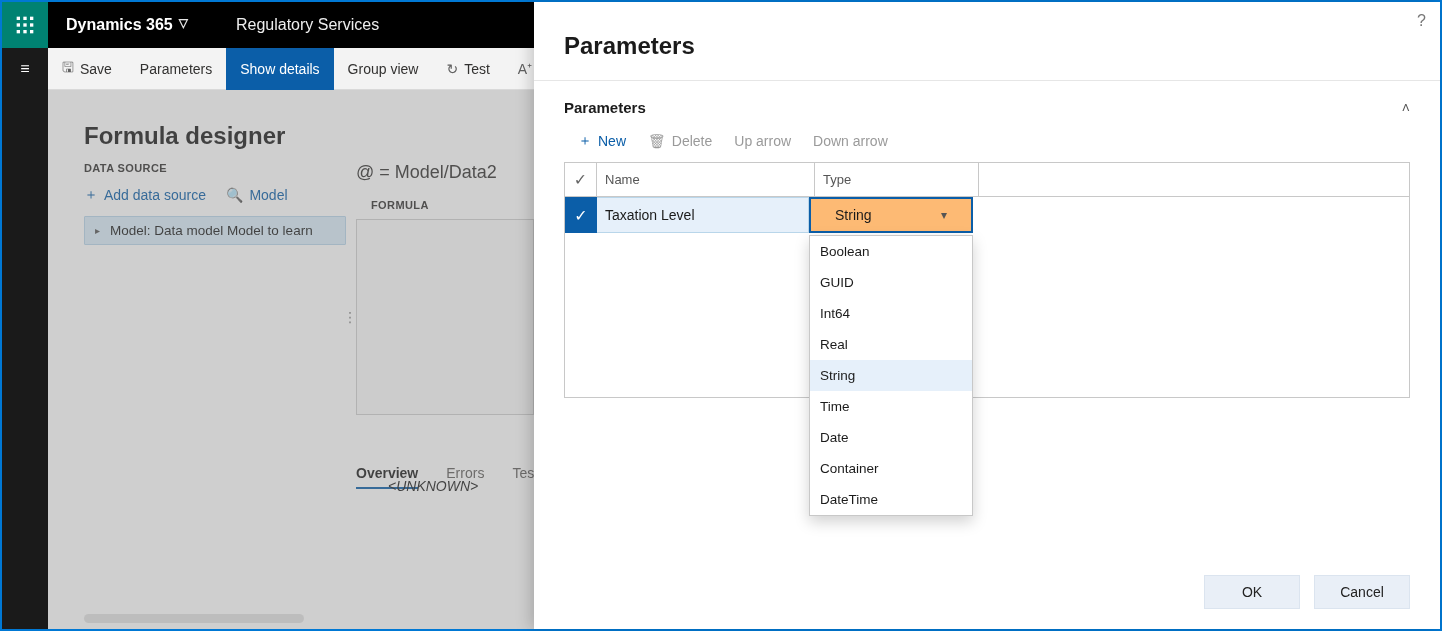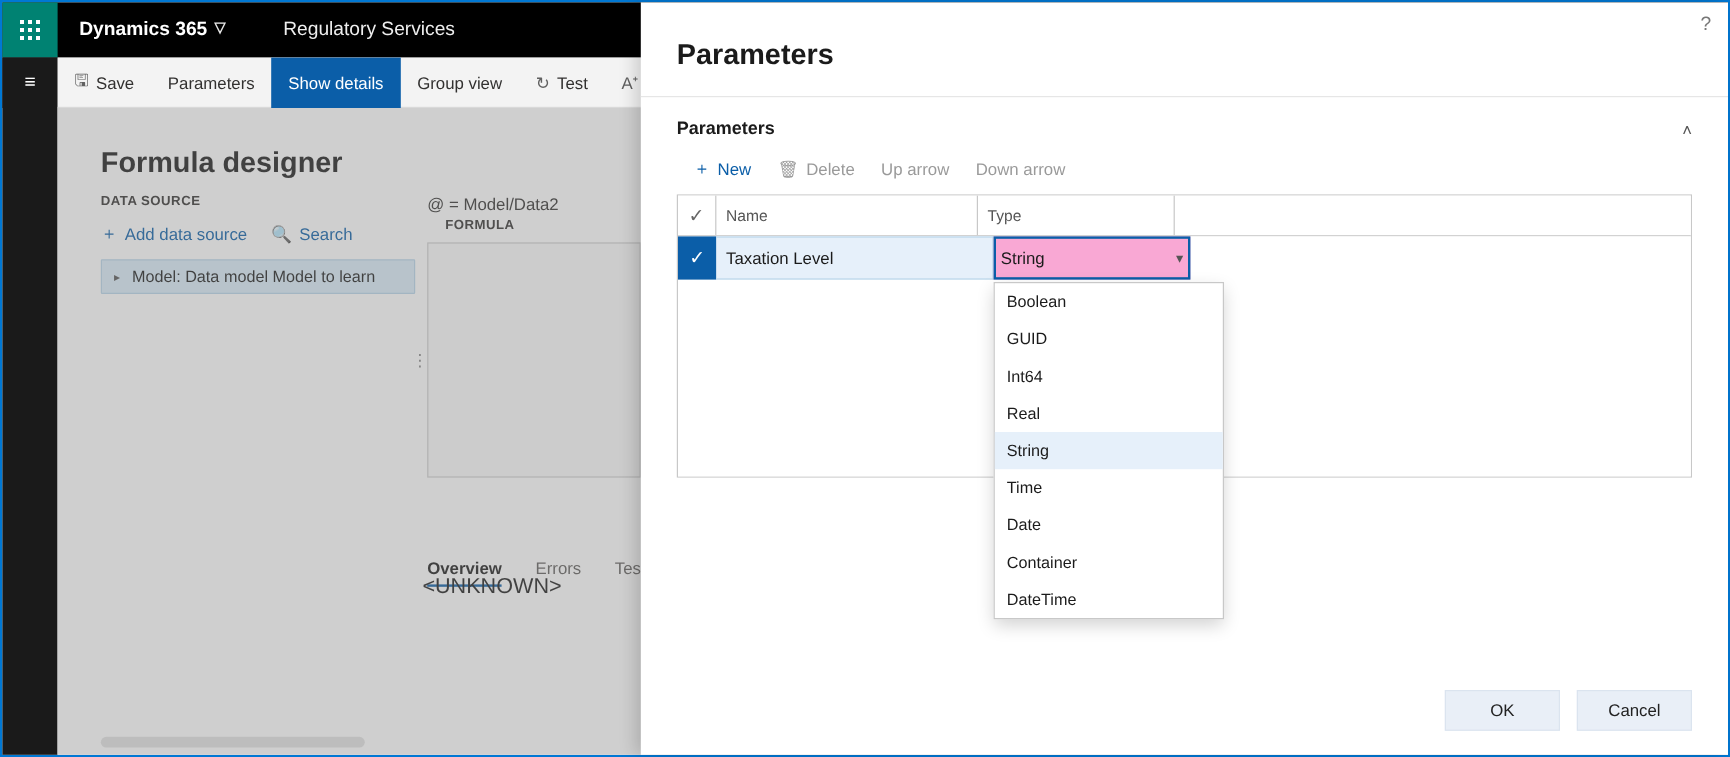--- a/index.html
+++ b/index.html
@@ -33,30 +33,30 @@
     
     .ds-panel { position:absolute; left:36px; top:72px; width:262px; }
     .ds-head { font-size:11px; font-weight:700; letter-spacing:.4px; color:#323130; margin-bottom:12px; }
     .ds-actions { display:flex; gap:20px; align-items:center; margin-bottom:12px; }
     .linkbtn { color:#0b5ea8; font-size:14px; display:flex; align-items:center; gap:6px; cursor:pointer; }
     .tree-item { background:#daecf8; border:1px solid #b9d6ea; padding:6px 10px; font-size:13.5px; color:#1b1b1b; display:flex; align-items:center; gap:10px; border-radius:1px; }
     .tree-caret { font-size:10px; color:#555; }
 
     
     .formula-area { position:absolute; left:308px; top:72px; width:190px; }
-    .formula-name { font-size:14px; color:#323130; margin-bottom:4px; }
+    .formula-name { font-size:18px; color:#323130; margin-bottom:16px; }
     .formula-label { font-size:11px; font-weight:700; letter-spacing:.4px; color:#323130; margin-bottom:8px;padding-left:15px; }
     .formula-box { width:178px; height:196px; background:#fafafa; border:1px solid #d0d0d0; position:relative;}
     .formula-handle { position:absolute; left:-14px; top:50%; transform:translateY(-50%); color:#888; font-size:14px; }
 
     
     .tabs { position:absolute; left:308px; top:350px; display:flex; gap:28px; font-size:14px; color:#605e5c;margin-top:25px;}
     .tab { padding-bottom:6px; cursor:pointer; }
     .tab.active { color:#1b1b1b; font-weight:600; border-bottom:2px solid #0b5ea8; }
-    .unknown { position:absolute; left:304px; top:388px; font-size:18px; color:#1b1b1b; }
+    .unknown { position:absolute; left:340px; top:388px; font-size:14px; color:#1b1b1b;font-style:italic; }
 
     
     .scrim { position:absolute; top:0; bottom:0; left:0; right:0; background:rgba(130,130,130,.38); }
 
     
     .hscroll { position:absolute; left:36px; bottom:6px; width:220px; height:9px; background:#ccc; border-radius:5px; opacity:.55; }
 
     
     .panel { position:absolute; top:0; bottom:0; right:0; width:906px; background:#fff; box-shadow:-4px 0 14px rgba(0,0,0,.18); display:flex; flex-direction:column; }
     .panel-help { position:absolute; right:14px; top:10px; color:#777; font-size:16px; }
@@ -73,26 +73,26 @@
     .grid { margin:0 30px; border:1px solid #c8c8c8; border-top:1px solid #c8c8c8; }
     .grid-head { display:flex; height:34px; background:#fff; border-bottom:1px solid #c8c8c8; }
     .col-sel { width:32px; border-right:1px solid #c8c8c8; display:flex; align-items:center; justify-content:center; color:#666; }
     .col-name { width:218px; border-right:1px solid #c8c8c8; display:flex; align-items:center; padding-left:8px; font-size:13px; color:#555; }
     .col-type { width:164px; border-right:1px solid #c8c8c8; display:flex; align-items:center; padding-left:8px; font-size:13px; color:#555; }
     .col-rest { flex:1; }
 
     .grid-body { height:200px; background:#fff; }
     .grid-row { display:flex; height:36px; }
     .cell-sel { width:32px; background:#0b5ea8; display:flex; align-items:center; justify-content:center; color:#fff; }
-    .cell-name { width:231px; background:#e6f0fa; border:1px solid #b9d6ea; border-left:none; display:flex; align-items:center; padding-left:8px; font-size:14px; color:#1b1b1b; }
-    .cell-type { width:164px; background:#f9a8d4; border:2px solid #0b5ea8; display:flex; align-items:center; justify-content:space-between; padding:0 4px; font-size:14px; color:#1b1b1b; position:relative; }
+    .cell-name { width:212px; background:#e6f0fa; border:1px solid #b9d6ea; border-left:none; display:flex; align-items:center; padding-left:8px; font-size:14px; color:#1b1b1b; }
+    .cell-type { width:164px; background:#fdba74; border:2px solid #0b5ea8; display:flex; align-items:center; justify-content:space-between; padding:0 24px; font-size:14px; color:#1b1b1b; position:relative; }
     .cell-type .dd { color:#555; font-size:12px; }
 
     
-    .dropdown { position:absolute; top:36px; left:-2px; width:192px; background:#fff; border:1px solid #c8c8c8; box-shadow:0 6px 14px rgba(0,0,0,.18); z-index:5; }
+    .dropdown { position:absolute; top:36px; left:-2px; width:164px; background:#fff; border:1px solid #c8c8c8; box-shadow:0 6px 14px rgba(0,0,0,.18); z-index:5; }
     .dd-item { padding:8px 10px; font-size:13.5px; color:#1b1b1b; cursor:pointer; }
     .dd-item.sel { background:#e6f0fa; }
 
     
     .panel-footer { position:absolute; right:30px; bottom:20px; display:flex; gap:14px; }
     .btn { min-width:96px; height:34px; background:#e9eff7; border:1px solid #dbe4ef; color:#222; font-size:14px; display:flex; align-items:center; justify-content:center; cursor:pointer; }
   </style>
 </head>
 <body>
 
@@ -157,21 +157,21 @@
 
     <div class="ds-panel">
       <div class="ds-head">DATA SOURCE</div>
       <div class="ds-actions">
         <div class="linkbtn">
           <span>＋</span>
           <span>Add data source</span>
         </div>
         <div class="linkbtn">
           <span>🔍</span>
-          <span>Search</span>
+          <span>Model</span>
         </div>
       </div>
       <div class="tree-item">
         <span class="tree-caret">▸</span>
         <span>Model: Data model Model to learn</span>
       </div>
     </div>
 
     <div class="formula-area">
       <div class="formula-name">@ = Model/Data2</div>

